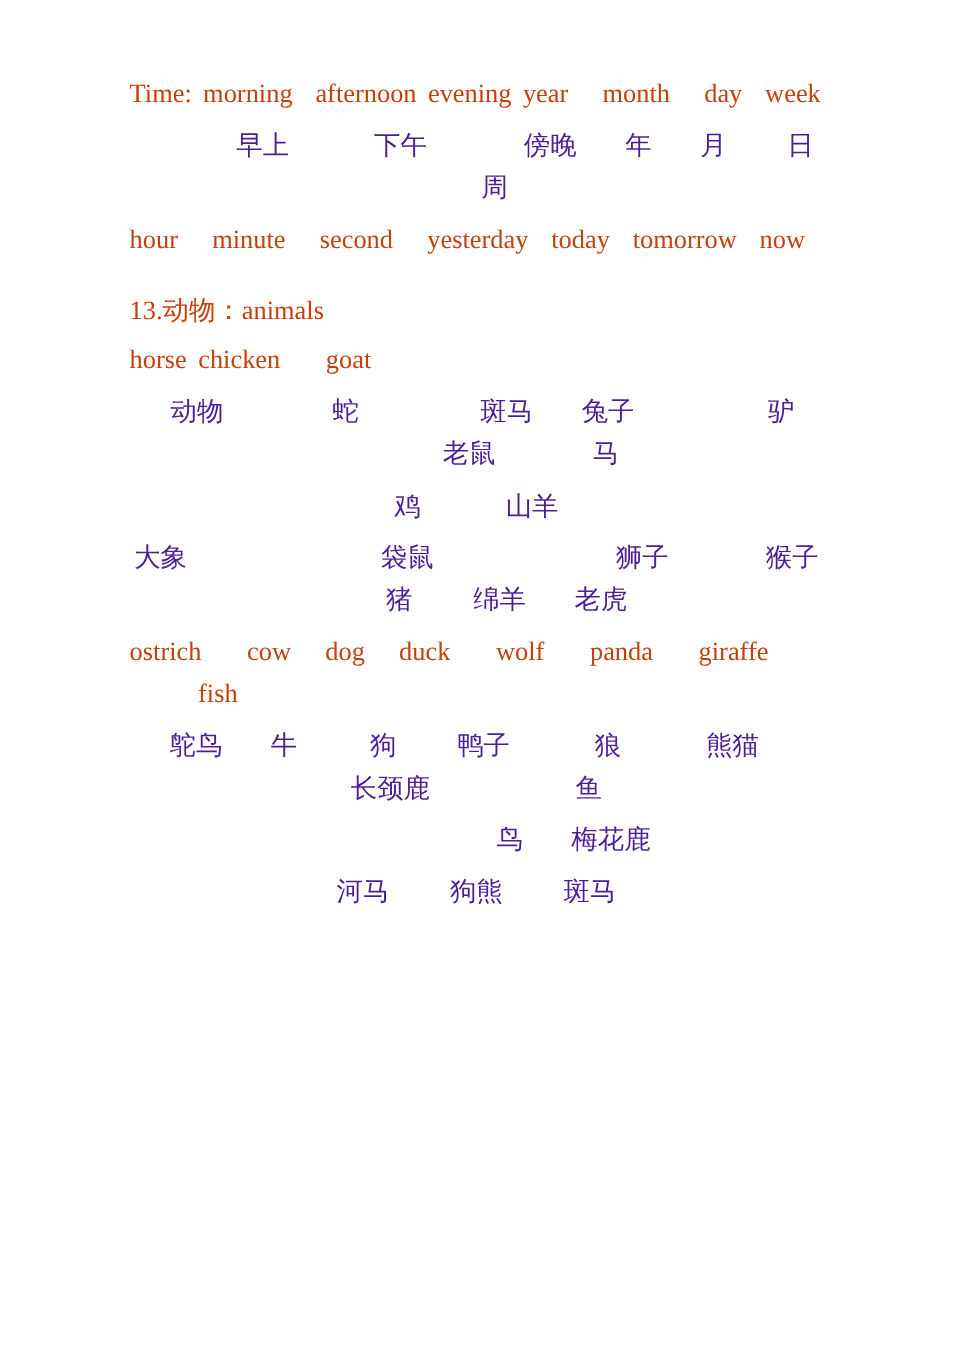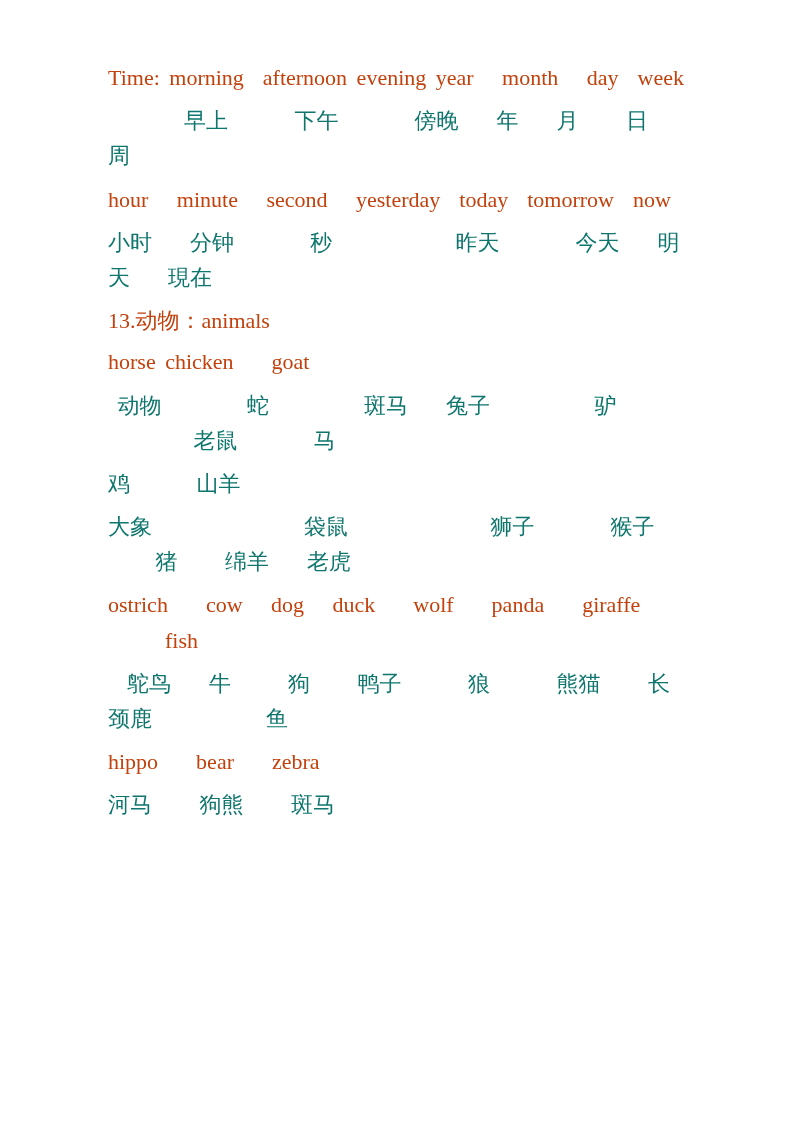--- a/index.html
+++ b/index.html
@@ -20,50 +20,50 @@
       line-height: 1.6;
       font-size: 22px;
       white-space: pre-wrap;
       word-spacing: 4px;
     }
     .en {
       font-family: "Times New Roman", serif;
       color: #c2410c;
     }
     .zh {
-      font-family: Liberation Serif, serif;
-      color: #0f766e;
+      font-family: Liberation Sans, sans-serif;
+      color: #4c1d95;
+      text-align: center;
     }
     .spacer {
-      margin-bottom: 8px;
+      margin-bottom: 24px;
     }
     .section-header {
       font-size: 22px;
       margin-bottom: 6px;
       margin-top: 4px;
     }
   </style>
 </head>
 <body>
 
 <div>
 
   <div class="line en">Time: morning  afternoon evening year &nbsp; month &nbsp; day &nbsp;week</div>
   <div class="line zh">&nbsp;&nbsp;&nbsp;&nbsp;&nbsp;&nbsp;&nbsp;&nbsp;早上 &nbsp;&nbsp;&nbsp;&nbsp;&nbsp; 下午 &nbsp;&nbsp;&nbsp;&nbsp;&nbsp;&nbsp; 傍晚 &nbsp;&nbsp; 年 &nbsp;&nbsp; 月 &nbsp;&nbsp;&nbsp; 日 &nbsp;&nbsp; 周</div>
 
   <div class="line en spacer">hour &nbsp; minute &nbsp; second &nbsp; yesterday &nbsp;today &nbsp;tomorrow &nbsp;now</div>
-  <div class="line zh">小时 &nbsp;&nbsp; 分钟 &nbsp;&nbsp;&nbsp;&nbsp;&nbsp;&nbsp; 秒 &nbsp;&nbsp;&nbsp;&nbsp;&nbsp;&nbsp;&nbsp;&nbsp;&nbsp;&nbsp;&nbsp;&nbsp;昨天 &nbsp;&nbsp;&nbsp;&nbsp;&nbsp;&nbsp; 今天 &nbsp;&nbsp; 明天 &nbsp;&nbsp; 現在</div>
 
   <div class="line en section-header">13.动物：animals</div>
 
   <div class="line en">horse chicken &nbsp;&nbsp; goat</div>
   <div class="line zh">&nbsp;动物 &nbsp;&nbsp;&nbsp;&nbsp;&nbsp;&nbsp;&nbsp; 蛇 &nbsp;&nbsp;&nbsp;&nbsp;&nbsp;&nbsp;&nbsp;&nbsp; 斑马 &nbsp;&nbsp; 兔子 &nbsp;&nbsp;&nbsp;&nbsp;&nbsp;&nbsp;&nbsp;&nbsp;&nbsp; 驴 &nbsp;&nbsp;&nbsp;&nbsp;&nbsp;&nbsp;&nbsp;&nbsp; 老鼠 &nbsp;&nbsp;&nbsp;&nbsp;&nbsp;&nbsp; 马</div>
   <div class="line zh">鸡 &nbsp;&nbsp;&nbsp;&nbsp;&nbsp; 山羊</div>
 
   <div class="line zh">大象 &nbsp;&nbsp;&nbsp;&nbsp;&nbsp;&nbsp;&nbsp;&nbsp;&nbsp;&nbsp;&nbsp;&nbsp;&nbsp;&nbsp; 袋鼠 &nbsp;&nbsp;&nbsp;&nbsp;&nbsp;&nbsp;&nbsp;&nbsp;&nbsp;&nbsp;&nbsp;&nbsp;&nbsp; 狮子 &nbsp;&nbsp;&nbsp;&nbsp;&nbsp;&nbsp; 猴子 &nbsp;&nbsp;&nbsp;&nbsp; 猪 &nbsp;&nbsp;&nbsp; 绵羊 &nbsp;&nbsp; 老虎</div>
 
   <div class="line en">ostrich &nbsp;&nbsp; cow &nbsp; dog &nbsp; duck &nbsp;&nbsp; wolf &nbsp;&nbsp; panda &nbsp;&nbsp; giraffe &nbsp;&nbsp;&nbsp;&nbsp;&nbsp; fish</div>
   <div class="line zh">&nbsp;&nbsp;鸵鸟 &nbsp;&nbsp; 牛 &nbsp;&nbsp;&nbsp;&nbsp; 狗 &nbsp;&nbsp;&nbsp; 鸭子 &nbsp;&nbsp;&nbsp;&nbsp;&nbsp; 狼 &nbsp;&nbsp;&nbsp;&nbsp;&nbsp; 熊猫 &nbsp;&nbsp;&nbsp; 长颈鹿 &nbsp;&nbsp;&nbsp;&nbsp;&nbsp;&nbsp;&nbsp;&nbsp;&nbsp;&nbsp; 鱼</div>
+  <div class="line zh">&nbsp;&nbsp;&nbsp;&nbsp;&nbsp;&nbsp;&nbsp;&nbsp;&nbsp;&nbsp;&nbsp;&nbsp;&nbsp;&nbsp;&nbsp; 鸟 &nbsp;&nbsp; 梅花鹿</div>
 
-  <div class="line en">hippo &nbsp;&nbsp; bear &nbsp;&nbsp; zebra</div>
   <div class="line zh">河马 &nbsp;&nbsp;&nbsp; 狗熊 &nbsp;&nbsp;&nbsp; 斑马</div>
 
 </div>
 
 </body></html>

